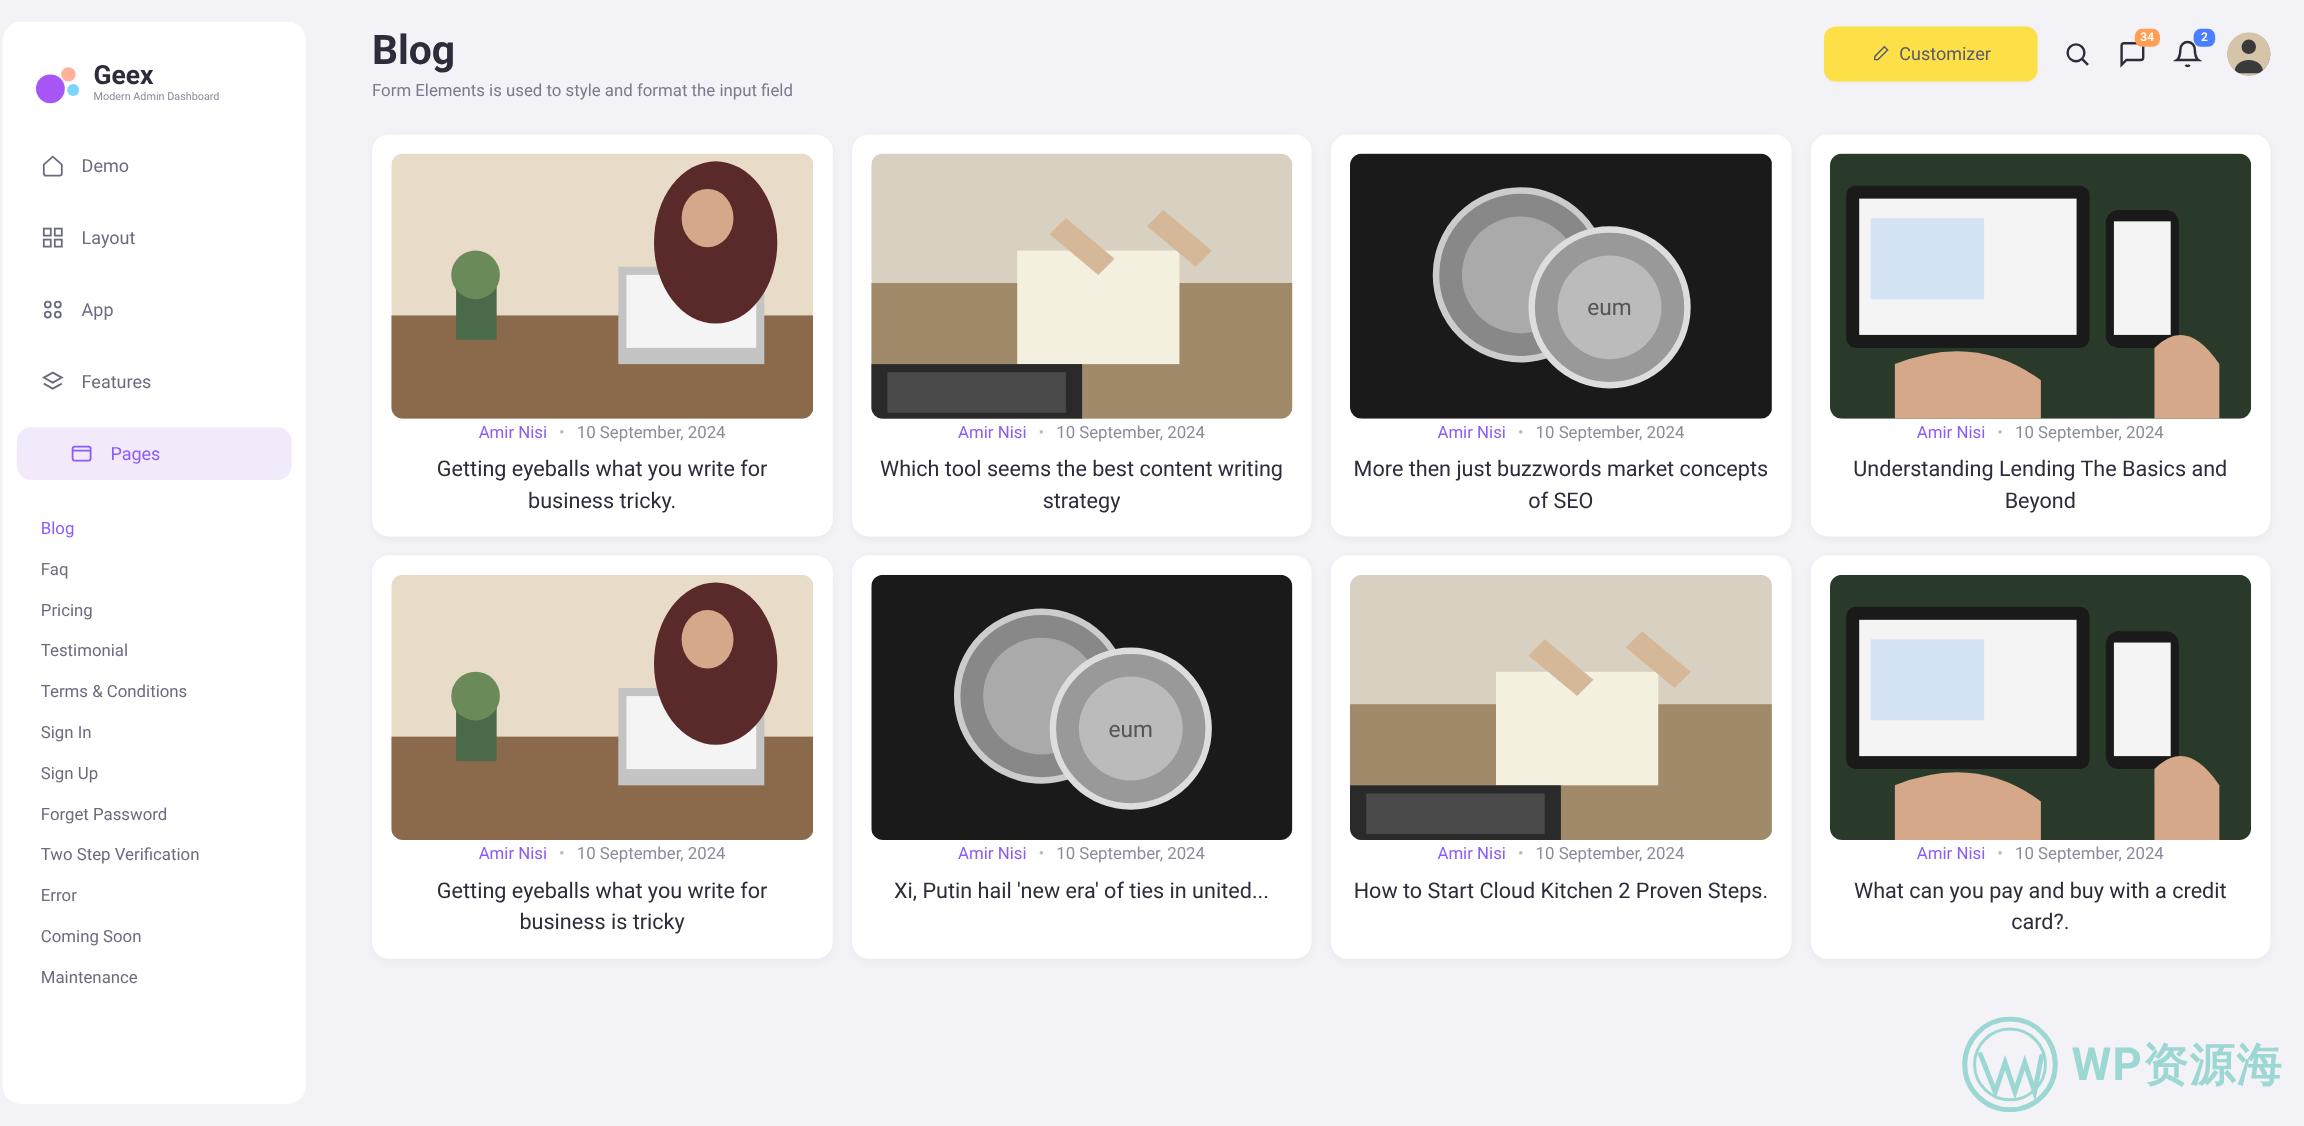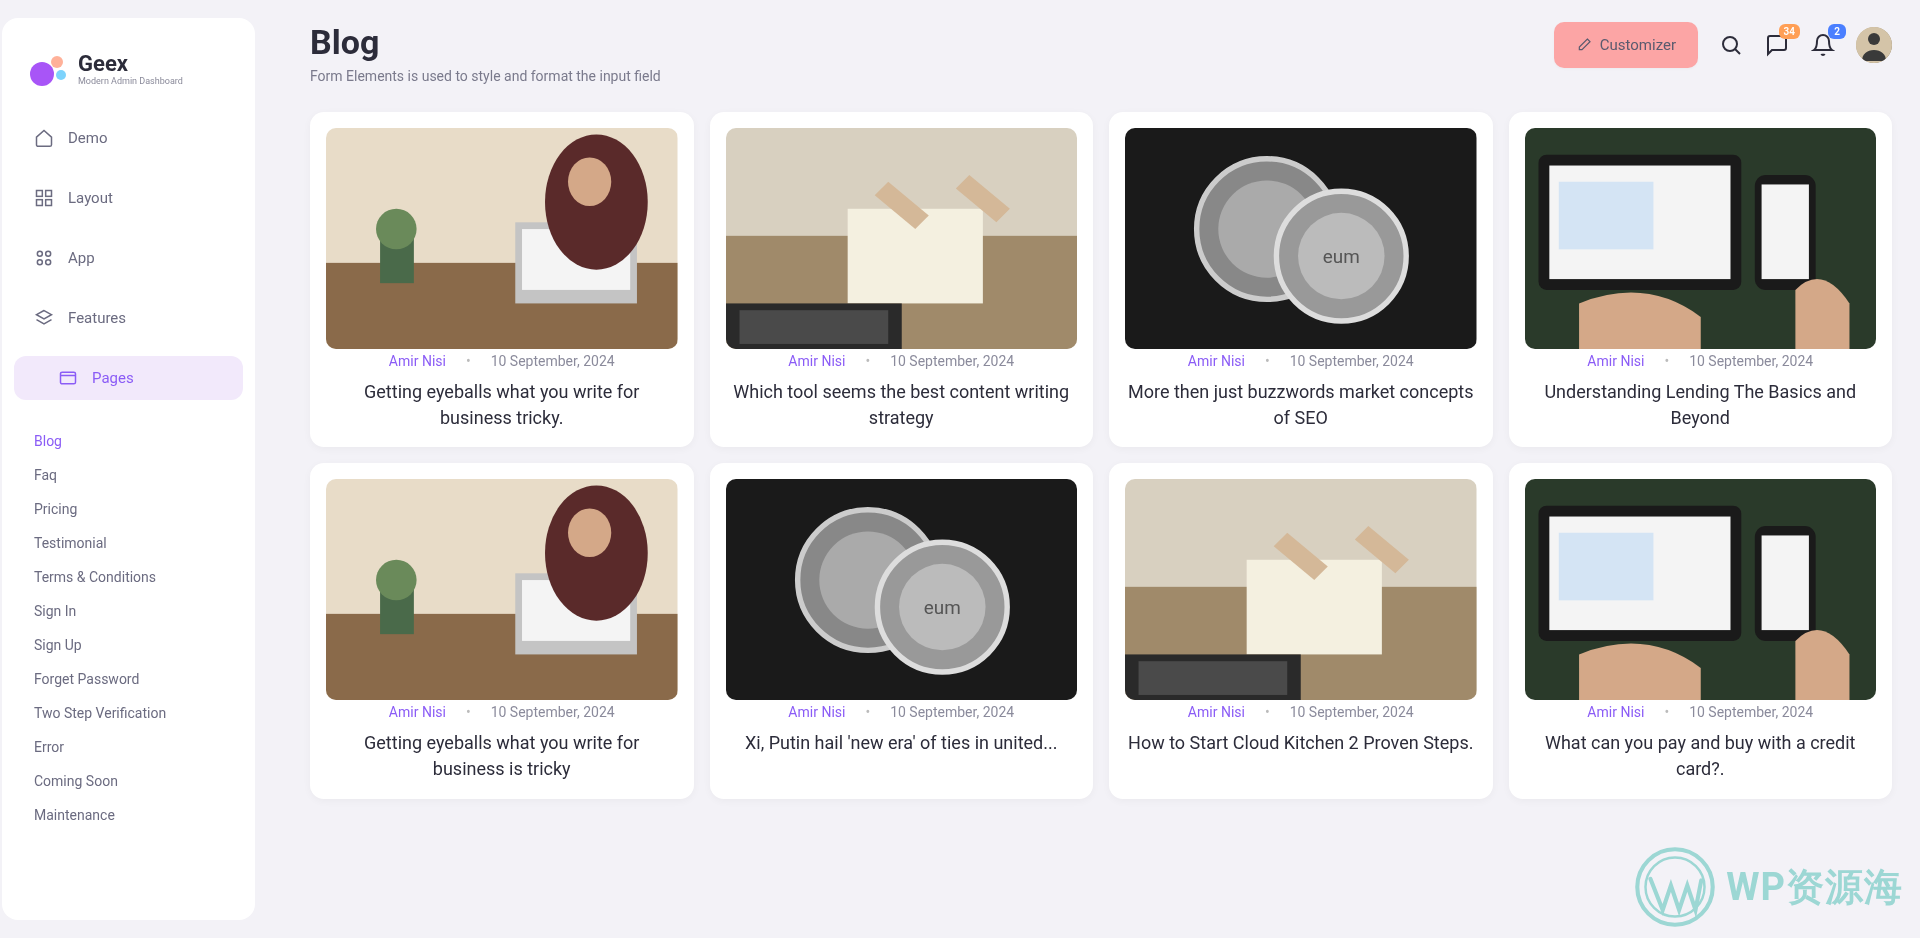--- a/index.html
+++ b/index.html
@@ -22,34 +22,34 @@
 .subnav { display: flex; flex-direction: column; gap: 0; padding: 8px 0 0 20px; }
 .subnav-item { padding: 9px 0; font-size: 14px; color: #6b6b80; cursor: pointer; }
 .subnav-item.active { color: #8b5cf6; }
 
 .main { margin-left: 290px; padding: 22px 28px 28px 20px; }
 
 .topbar { display: flex; align-items: flex-start; justify-content: space-between; margin-bottom: 28px; }
 .title-block h1 { font-size: 34px; font-weight: 700; color: #2c2c3a; margin-bottom: 6px; }
 .title-block p { font-size: 14px; color: #7a7a8c; }
 .top-actions { display: flex; align-items: center; gap: 20px; }
-.customizer-btn { display: flex; align-items: center; gap: 8px; background: #fca5a5; border-radius: 10px; padding: 14px 22px; cursor: pointer; font-size: 15px; color: #5a5a6e; box-shadow: 0 1px 3px rgba(0,0,0,0.03); }
+.customizer-btn { display: flex; align-items: center; gap: 8px; background: #fde047; border-radius: 10px; padding: 14px 39px; cursor: pointer; font-size: 15px; color: #5a5a6e; box-shadow: 0 1px 3px rgba(0,0,0,0.03); }
 .customizer-btn svg { width: 16px; height: 16px; stroke: #5a5a6e; fill: none; stroke-width: 1.8; }
 .icon-btn { position: relative; cursor: pointer; width: 26px; height: 26px; display: flex; align-items: center; justify-content: center; }
 .icon-btn svg { width: 24px; height: 24px; stroke: #2c2c3a; fill: none; stroke-width: 2; }
 .badge { position: absolute; top: -8px; right: -10px; background: #ff9f55; color: #fff; font-size: 10px; font-weight: 600; padding: 2px 5px; border-radius: 6px; min-width: 18px; text-align: center; }
 .badge.blue { background: #4a7fff; }
 .avatar { width: 36px; height: 36px; border-radius: 50%; background: linear-gradient(135deg,#d4c4a8,#8a7a5a); display: flex; align-items: center; justify-content: center; overflow: hidden; }
 .avatar svg { width: 36px; height: 36px; }
 
 .grid { display: grid; grid-template-columns: repeat(4, 1fr); gap: 16px; }
 .card { background: #fff; border-radius: 14px; padding: 16px; box-shadow: 0 2px 8px rgba(0,0,0,0.04); }
 .card-img { width: 100%; aspect-ratio: 1.59; border-radius: 10px; overflow: hidden; margin-bottom: 4px; }
 .card-img svg { width: 100%; height: 100%; display: block; }
-.card-meta { display: flex; align-items: flex-end; justify-content: center; gap: 20px; font-size: 14px; color: #8b8b9c; margin-bottom: 10px; }
+.card-meta { display: flex; align-items: flex-end; justify-content: center; gap: 10px; font-size: 14px; color: #8b8b9c; margin-bottom: 10px; }
 .card-meta .author { color: #8b5cf6; }
 .card-meta .dot { color: #bbb; }
 .card-title { font-size: 18px; font-weight: 400; text-align: center; color: #2c2c3a; line-height: 1.45; }
 
 .watermark { position: fixed; right: 17px; bottom: 10px; display: flex; align-items: center; gap: 10px; opacity: 0.45; pointer-events: none; }
 .watermark .wp-logo { width: 82px; height: 82px; }
 .watermark .wp-text { font-size: 38px; font-weight: 700; color: #33b5a8; letter-spacing: 1px; }
 </style>
 </head>
 <body>

